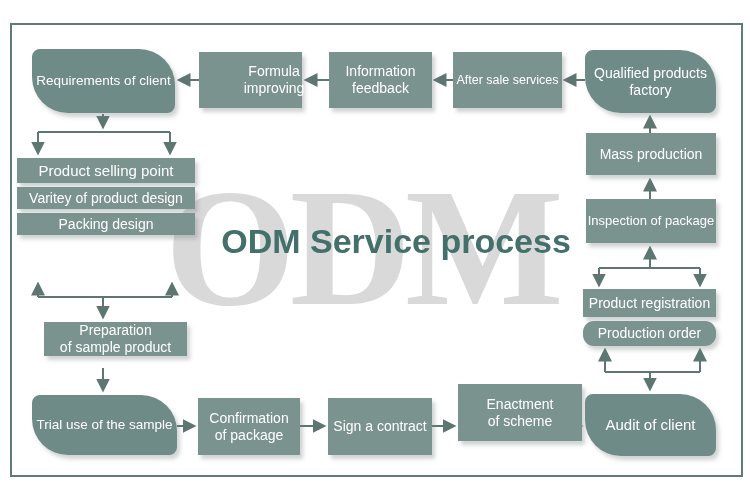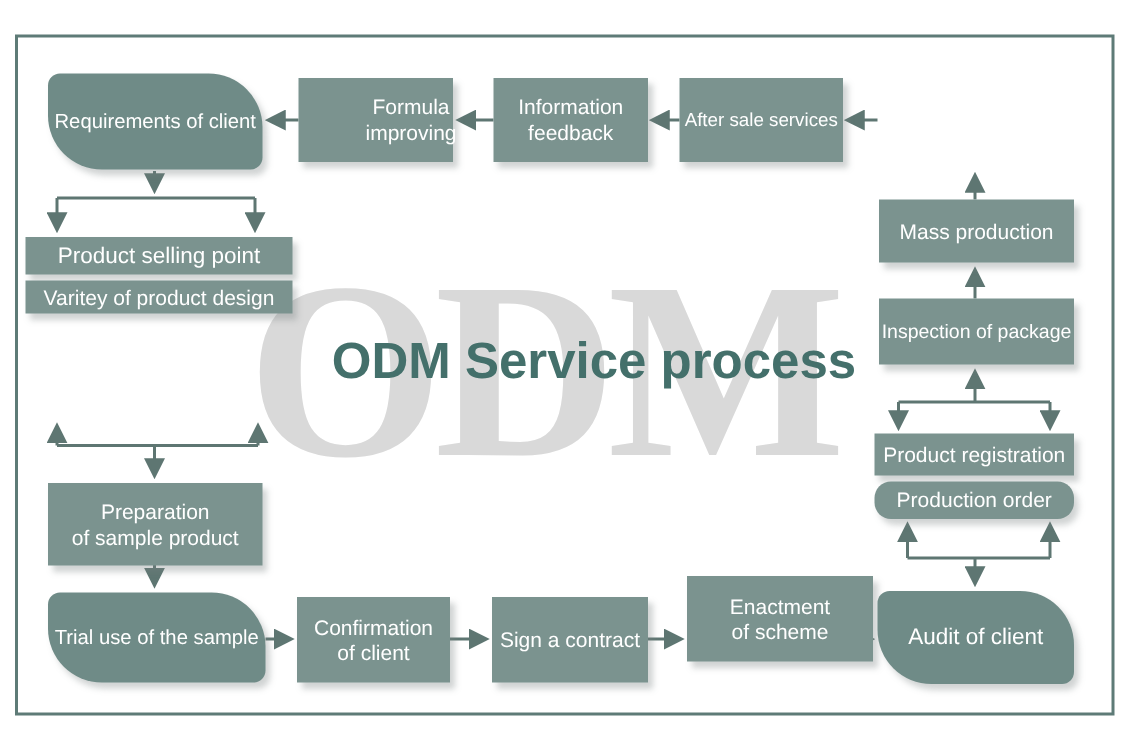--- a/index.html
+++ b/index.html
@@ -133,34 +133,37 @@
   <div class="node leaf" style="left:32px;top:49px;width:143px;height:64px;font-size:13.5px;">Requirements of client</div>
 
   <div class="node" style="left:199px;top:52px;width:103px;height:56px;font-size:14px;padding-left:47px;">Formula
 improving</div>
 
   <div class="node" style="left:329px;top:52px;width:103px;height:56px;font-size:14px;">Information
 feedback</div>
 
   <div class="node" style="left:453px;top:52px;width:109px;height:56px;font-size:12.5px;">After sale services</div>
 
+  <div class="node leaf" style="left:585px;top:50px;width:131px;height:63px;font-size:14px;">Qualified products
+factory</div>
 
   <div class="node" style="left:17px;top:158px;width:178px;height:25px;font-size:15px;">Product selling point</div>
 
   <div class="node" style="left:17px;top:187px;width:178px;height:22px;font-size:14px;">Varitey of product design</div>
 
+  <div class="node" style="left:17px;top:213px;width:178px;height:22px;font-size:14px;">Packing design</div>
 
 
-  <div class="node" style="left:32px;top:322px;width:143px;height:55px;font-size:14px;">Preparation
+  <div class="node" style="left:44px;top:322px;width:143px;height:34px;font-size:14px;">Preparation
 of sample product</div>
 
   <div class="node leaf" style="left:32px;top:395px;width:145px;height:60px;font-size:13.5px;">Trial use of the sample</div>
 
   <div class="node" style="left:198px;top:398px;width:102px;height:57px;font-size:14px;">Confirmation
-of client</div>
+of package</div>
 
   <div class="node" style="left:328px;top:398px;width:104px;height:57px;font-size:14px;">Sign a contract</div>
 
   <div class="node" style="left:458px;top:384px;width:124px;height:57px;font-size:14px;">Enactment
 of scheme</div>
 
   <div class="node leaf" style="left:585px;top:394px;width:131px;height:62px;font-size:15px;">Audit of client</div>
 
   <div class="node" style="left:583px;top:289px;width:133px;height:28px;font-size:14px;">Product registration</div>
 

